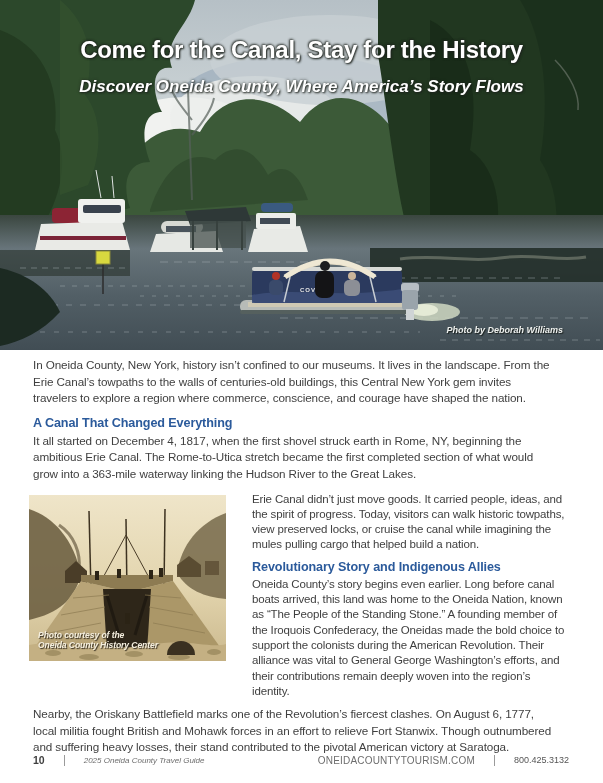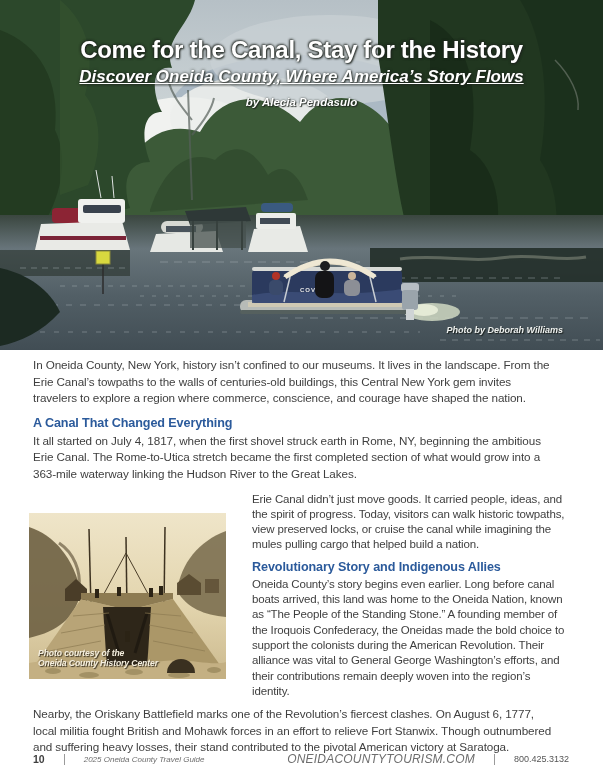--- a/index.html
+++ b/index.html
@@ -11,23 +11,22 @@
 
   
   .hero { position:relative; width:603px; height:350px; overflow:hidden; background:#ef4444; }
   .hero svg { display:block; }
   .hero-text { position:absolute; top:0; left:0; width:100%; text-align:center; color:#fff; }
   .hero-title {
     margin-top:36px; font-size:24px; font-weight:bold; letter-spacing:-0.3px;
     text-shadow:0 0 3px rgba(30,35,30,.95), 1px 1px 2px rgba(30,35,30,.9), -1px -1px 2px rgba(30,35,30,.6);
   }
   .hero-subtitle {
-    margin-top:3px; font-size:17px; font-style:italic; font-weight:bold;
+    margin-top:13px; font-size:17px; font-style:italic; font-weight:bold;
     text-shadow:0 0 3px rgba(30,35,30,.9), 1px 1px 2px rgba(30,35,30,.85);
-    text-decoration:underline;
   }
   .hero-byline {
     margin-top:9px; font-size:11.5px; font-style:italic; font-weight:bold;
     text-shadow:0 0 2px rgba(30,35,30,.9), 1px 1px 1px rgba(30,35,30,.85);
   }
   .hero-credit {
     position:absolute; right:40px; top:325px; font-size:9px; font-style:italic; font-weight:bold;
     color:#eef0ee; text-shadow:1px 1px 1px rgba(20,25,22,.9);
   }
 
@@ -36,41 +35,41 @@
     padding:7px 33px 0 33px; color:#3f3f3f;
     font-size:11.7px; line-height:16.6px; letter-spacing:-0.1px;
   }
   .content p { margin:0 18px 9px 0; }
   h3.sec {
     margin:0 0 2px 0; font-size:12.6px; line-height:15px;
     font-weight:bold; color:#2b5a9b; letter-spacing:-0.1px;
   }
   .pt-fullwidth { margin-bottom:3px !important; }
   .wrap-row { display:flex; align-items:flex-start; }
-  .hist-figure { position:relative; width:197px; flex:0 0 197px; margin-left:-4px; margin-top:21px; }
+  .hist-figure { position:relative; width:197px; flex:0 0 197px; margin-left:-4px; margin-top:3px; }
   .hist-figure svg { display:block; }
   .hist-caption {
     position:absolute; left:9px; bottom:10px; color:#f5efdf;
     font-size:8.6px; line-height:10.5px; font-style:italic; font-weight:bold;
     text-shadow:1px 1px 1px rgba(45,38,25,.95);
   }
   .wrap-col { flex:1; padding-left:26px; font-size:11.5px; line-height:15.3px; letter-spacing:-0.15px; }
   .wrap-col p { margin:0 0 7px 0; }
   .after-row { margin-top:9px; }
 
   
   .footer {
     position:absolute; left:33px; right:34px; bottom:17px;
     display:flex; justify-content:space-between; align-items:center;
   }
   .footer .fgroup { display:flex; align-items:center; gap:19px; }
   .page-num { font-size:10.5px; font-weight:bold; color:#3f3f3f; }
   .fdiv { display:inline-block; width:0; height:11px; border-left:1px solid #9a9a9a; }
   .guide-title { font-size:8px; font-style:italic; color:#6d6d6d; }
-  .site { font-size:12px; font-style:italic; color:#6d6d6d; letter-spacing:.2px; }
+  .site { font-size:10px; color:#6d6d6d; letter-spacing:.2px; }
   .phone { font-size:9px; color:#555; }
 </style>
 </head>
 <body>
 
 <div class="page">
 
   <div class="hero">
     <svg width="603" height="350" viewBox="0 0 603 350">
       <defs>
@@ -179,31 +178,30 @@
 
         <rect x="401" y="283" width="18" height="9" rx="3" fill="#b7bec4"></rect>
         <rect x="402" y="290" width="16" height="20" rx="3" fill="#9aa4ab"></rect>
         <rect x="406" y="309" width="8" height="11" fill="#cfd4d6"></rect>
       </g>
     </svg>
 
     <div class="hero-text">
       <div class="hero-title">Come for the Canal, Stay for the History</div>
       <div class="hero-subtitle">Discover Oneida County, Where America’s Story Flows</div>
-      <div class="hero-byline">by Alecia Pendasulo</div>
     </div>
     <div class="hero-credit">Photo by Deborah Williams</div>
   </div>
 
   <div class="content">
 
     <p>In Oneida County, New York, history isn’t confined to our museums. It lives in the landscape. From the Erie Canal’s towpaths to the walls of centuries-old buildings, this Central New York gem invites travelers to explore a region where commerce, conscience, and courage have shaped the nation.</p>
 
     <h3 class="sec">A Canal That Changed Everything</h3>
-    <p>It all started on July 4, 1817, when the first shovel struck earth in Rome, NY, beginning the ambitious Erie Canal. The Rome-to-Utica stretch became the first completed section of what would grow into a 363-mile waterway linking the Hudson River to the Great Lakes.</p>
+    <p>It all started on December 4, 1817, when the first shovel struck earth in Rome, NY, beginning the ambitious Erie Canal. The Rome-to-Utica stretch became the first completed section of what would grow into a 363-mile waterway linking the Hudson River to the Great Lakes.</p>
 
 
     <div class="wrap-row">
       <div class="hist-figure">
         <svg width="197" height="166" viewBox="0 0 197 166">
           <defs>
             <linearGradient id="sepia" x1="0" y1="0" x2="0" y2="1">
               <stop offset="0" stop-color="#efe5c9"></stop>
               <stop offset="0.55" stop-color="#e3d5ae"></stop>
               <stop offset="1" stop-color="#cbb98e"></stop>

